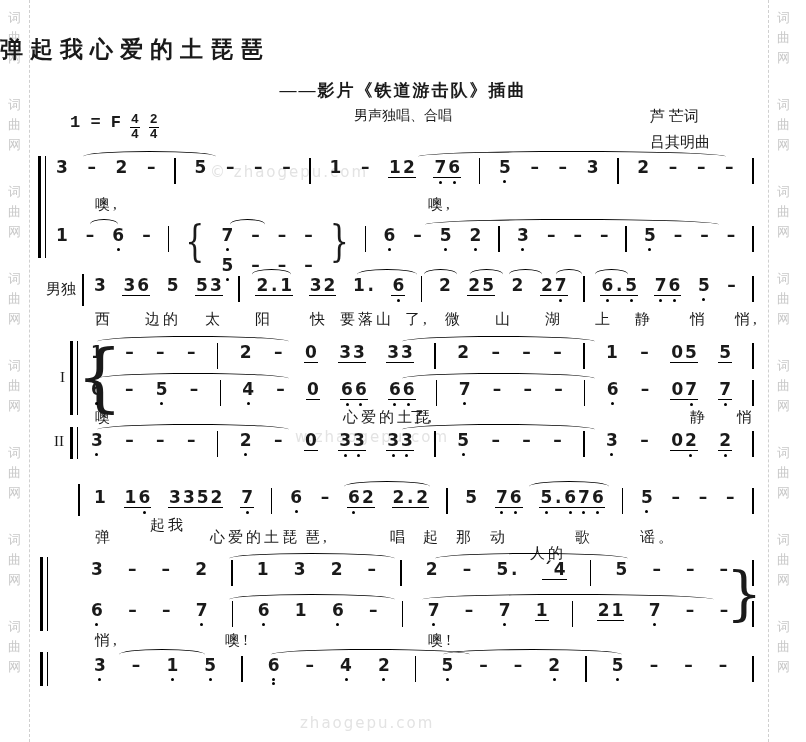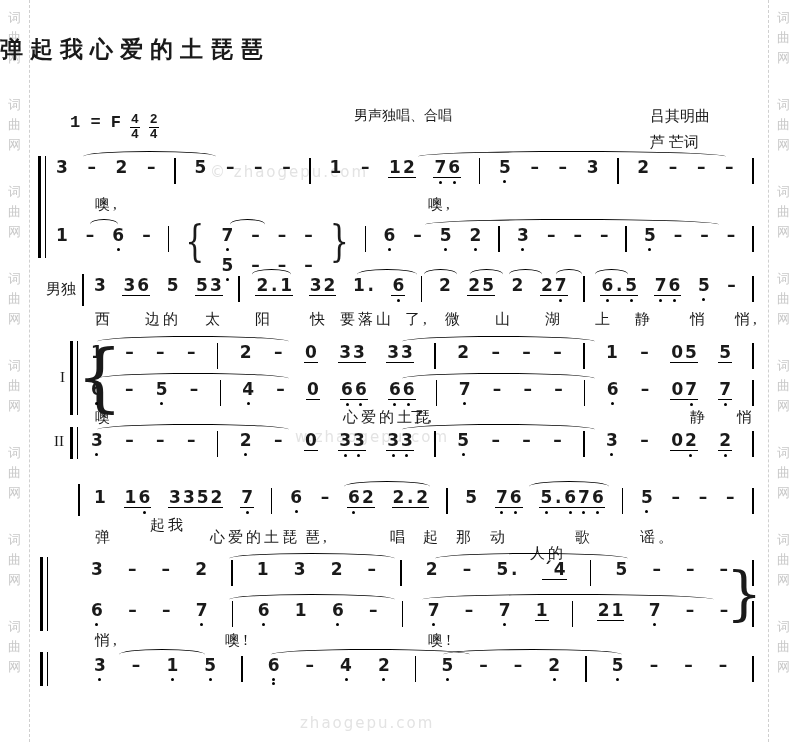--- a/index.html
+++ b/index.html
@@ -115,37 +115,38 @@
       <div class="wmch">曲</div>
       <div class="wmch">网</div>
       <div class="wmgap"></div>
       <div class="wmch">词</div>
       <div class="wmch">曲</div>
       <div class="wmch">网</div>
       <div class="wmgap"></div>
     </div>
 
   <div class="hdr-title">弹起我心爱的土琵琶</div>
+  <div class="hdr-sub">——影片《铁道游击队》插曲</div>
   <div class="hdr-perf">男声独唱、合唱</div>
 
   <div class="keysig">
     <span>1 = F</span>
     <span class="frac">
       <span class="ft">4</span>
       <span class="fb">4</span>
     </span>
     <span class="frac">
       <span class="ft">2</span>
       <span class="fb">4</span>
     </span>
   </div>
 
   <div class="credits">
+    <div>芦  芒词</div>
     <div>吕其明曲</div>
-    <div>芦  芒词</div>
   </div>
 
   <div id="wms">
       <div class="cwm" style="left: 210px; top: 163px;">© zhaogepu.com</div>
       <div class="cwm" style="left: 295px; top: 428px;">w.zhaogepu.com</div>
       <div class="cwm" style="left: 300px; top: 702px; margin-top: 12px;">zhaogepu.com</div>
     </div>
   <div id="score">
       <div class="system" style="top: 150px; height: 66px;">
         <div class="lb double" style="left: 0px; top: 6px; height: 102px;"></div>

